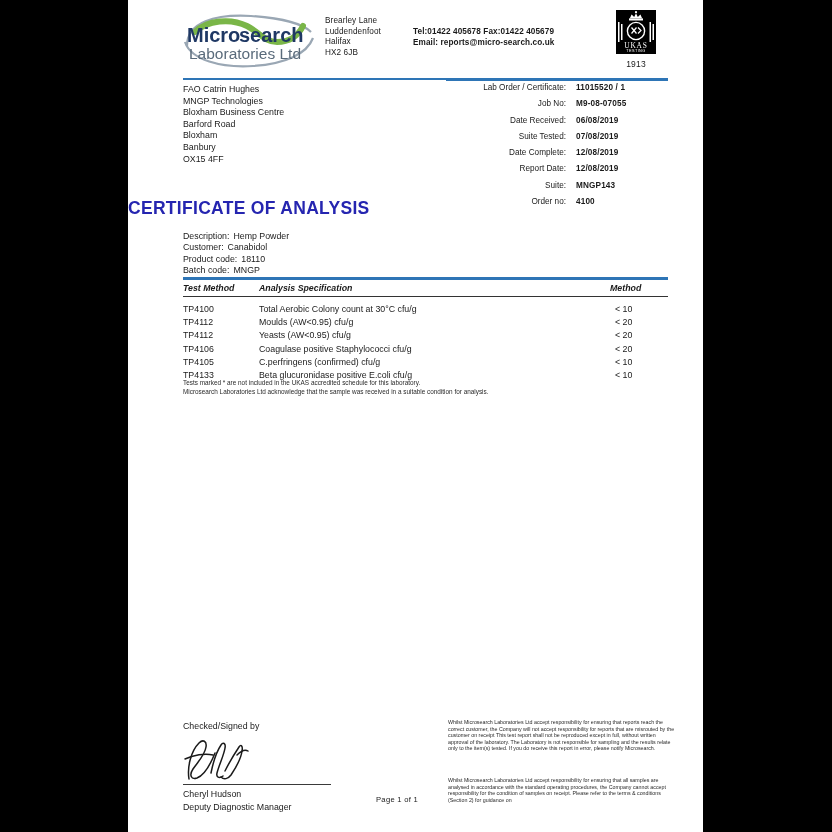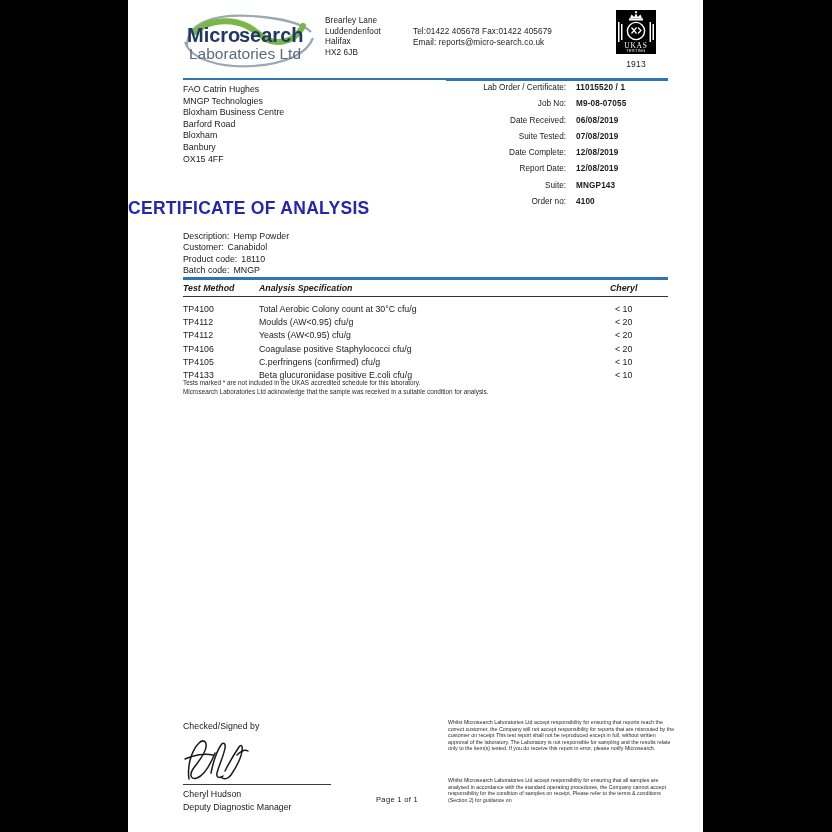--- a/index.html
+++ b/index.html
@@ -46,21 +46,21 @@
     font-weight: normal;
     line-height: 10.6px;
     color: #1a1a1a;
     letter-spacing: .1px;
   }
   .contact-block {
     position: absolute;
     left: 285px;
     top: 26px;
     font-size: 8.2px;
-    font-weight: normal;
+    font-weight: bold;
     line-height: 11.2px;
     color: #1a1a1a;
     letter-spacing: .1px;
   }
   .ukas {
     position: absolute;
     left: 482px;
     top: 10px;
     width: 52px;
     text-align: center;
@@ -345,21 +345,21 @@
       <span class="lab">Batch code:</span><span class="val">MNGP</span>
     </div>
   </div>
 
   <div class="rule-blue" style="left:55px; top:277px; width:485px; height:2.5px;"></div>
 
   <div class="tbl">
     <div class="tbl-head">
       <div class="c-method">Test Method</div>
       <div class="c-spec">Analysis Specification</div>
-      <div class="c-result">Cheryl</div>
+      <div class="c-result">Method</div>
     </div>
   </div>
 
   <div class="rule-dark" style="left:55px; top:296px; width:485px; height:1px;"></div>
 
   <div class="tbl" style="top:304px;">
     <div class="tbl-row">
       <div class="c-method">TP4100</div>
       <div class="c-spec">Total Aerobic Colony count at 30°C cfu/g</div>
       <div class="c-result">&lt; 10</div>

